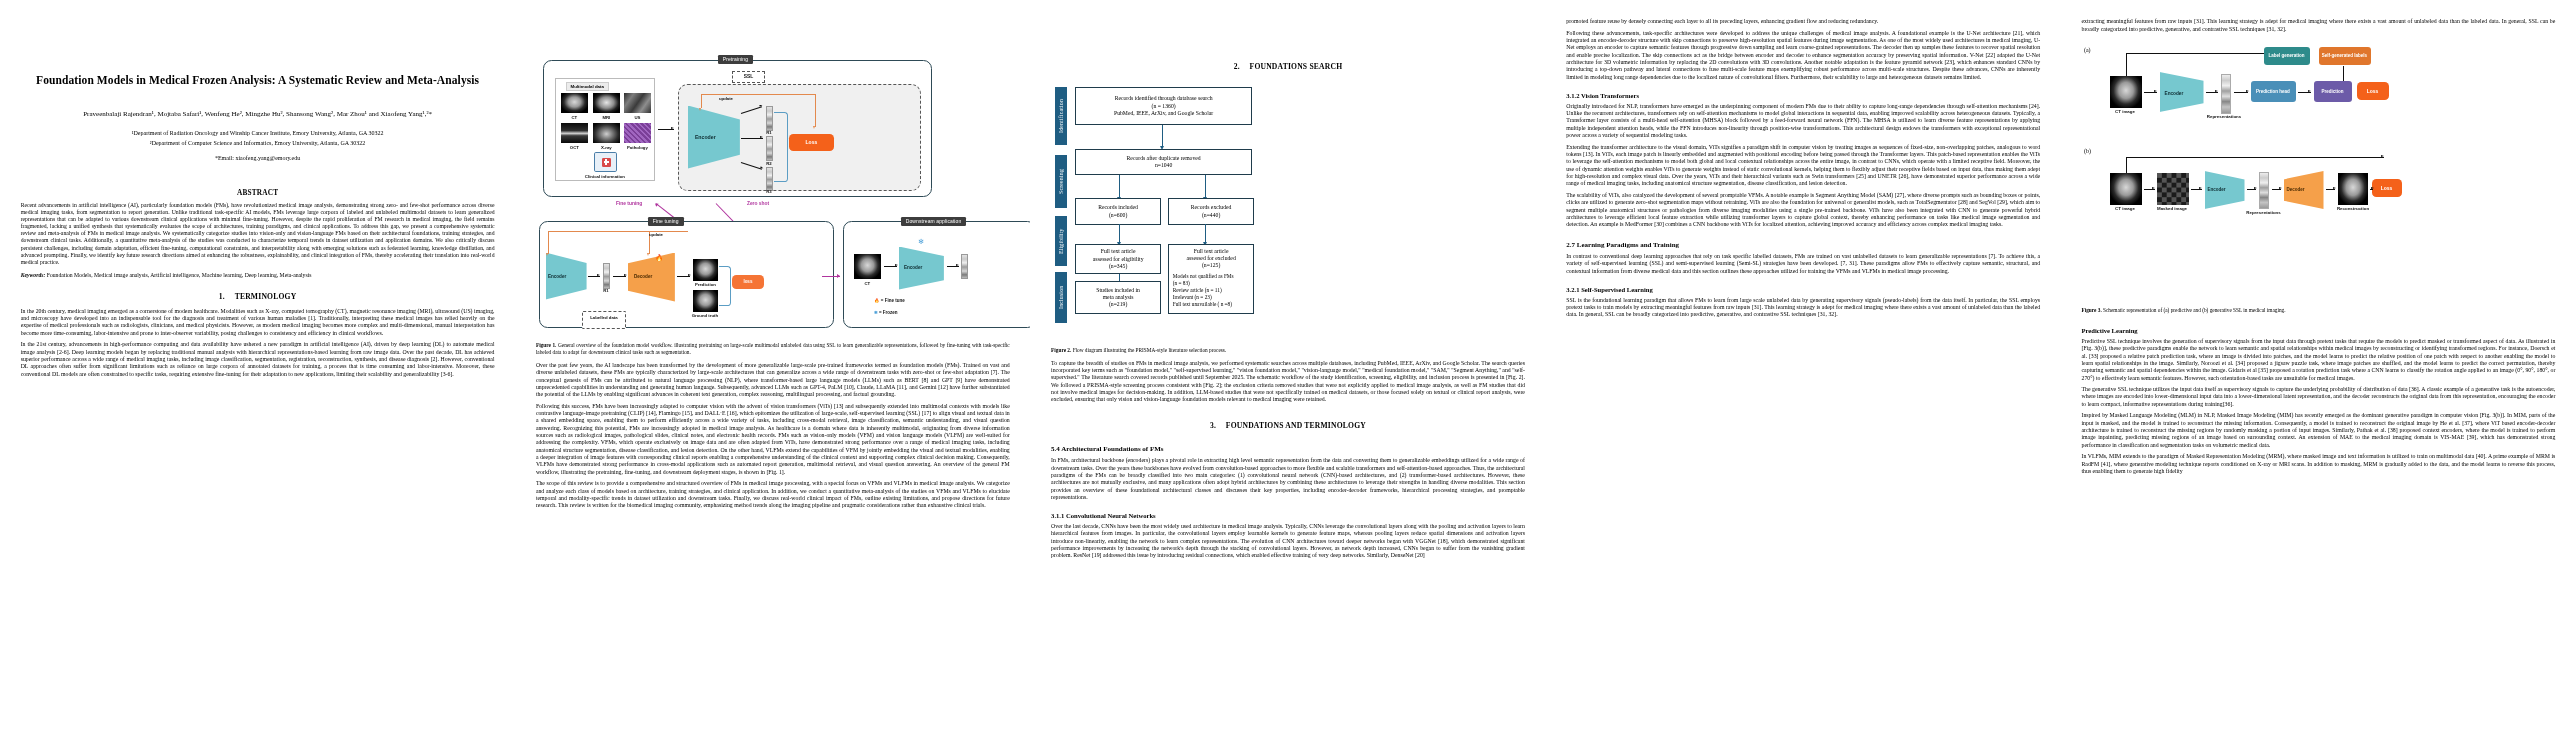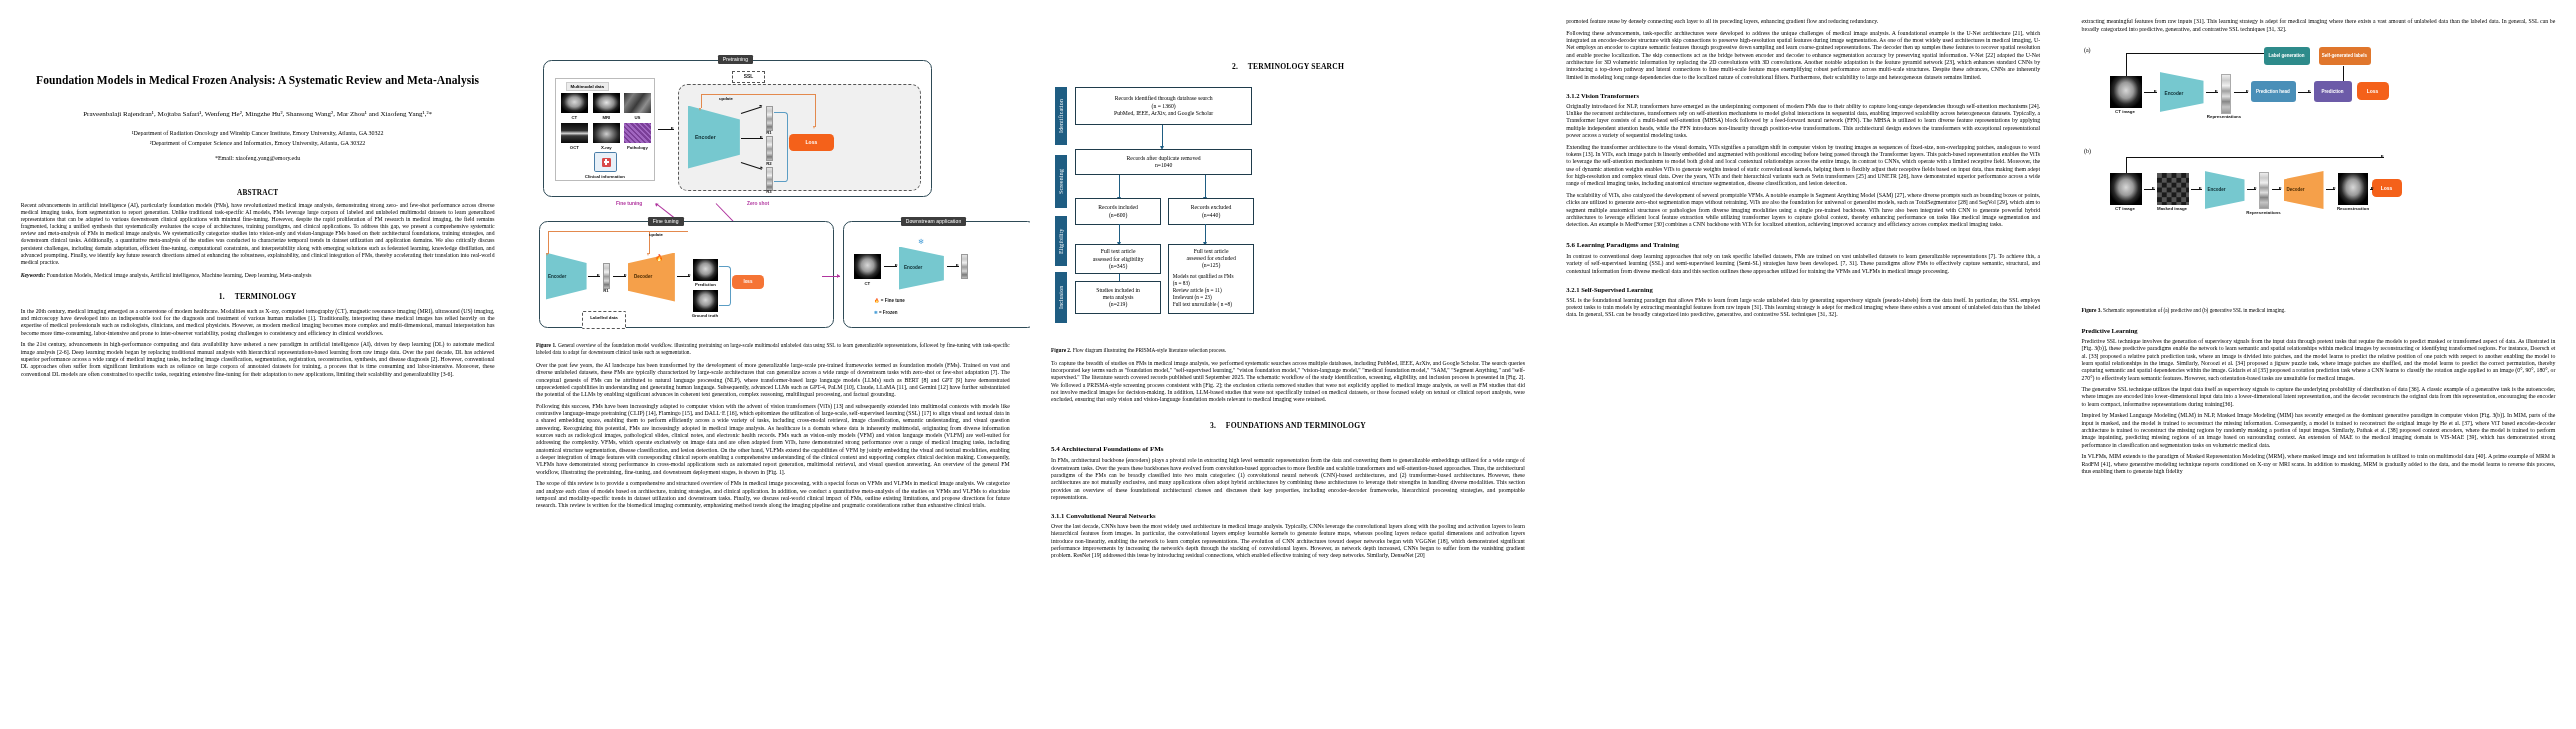--- a/index.html
+++ b/index.html
@@ -356,21 +356,21 @@
     </div>
 
     <p class="body">Over the past few years, the AI landscape has been transformed by the development of more generalizable large-scale pre-trained frameworks termed as foundation models (FMs). Trained on vast and diverse unlabeled datasets, these FMs are typically characterized by large-scale architectures that can generalize across a wide range of downstream tasks with zero-shot or few-shot adaptation [7]. The conceptual genesis of FMs can be attributed to natural language processing (NLP), where transformer-based large language models (LLMs) such as BERT [8] and GPT [9] have demonstrated unprecedented capabilities in understanding and generating human language. Subsequently, advanced LLMs such as GPT-4, PaLM [10], Claude, LLaMA [11], and Gemini [12] have further substantiated the potential of the LLMs by enabling significant advances in coherent text generation, complex reasoning, multilingual processing, and factual grounding.</p>
     <p class="body">Following this success, FMs have been increasingly adapted to computer vision with the advent of vision transformers (ViTs) [13] and subsequently extended into multimodal contexts with models like contrastive language-image pretraining (CLIP) [14], Flamingo [15], and DALL·E [16], which epitomizes the utilization of large-scale, self-supervised learning (SSL) [17] to align visual and textual data in a shared embedding space, enabling them to perform efficiently across a wide variety of tasks, including cross-modal retrieval, image classification, semantic understanding, and visual question answering. Recognizing this potential, FMs are increasingly adopted in medical image analysis. As healthcare is a domain where data is inherently multimodal, originating from diverse information sources such as radiological images, pathological slides, clinical notes, and electronic health records. FMs such as vision-only models (VFM) and vision language models (VLFM) are well-suited for addressing the complexity. VFMs, which operate exclusively on image data and are often adapted from ViTs, have demonstrated strong performance over a range of medical imaging tasks, including anatomical structure segmentation, disease classification, and lesion detection. On the other hand, VLFMs extend the capabilities of VFM by jointly embedding the visual and textual modalities, enabling a deeper integration of image features with corresponding clinical reports enabling a comprehensive understanding of the clinical context and supporting complex clinical decision making. Consequently, VLFMs have demonstrated strong performance in cross-modal applications such as automated report generation, multimodal retrieval, and visual question answering. An overview of the general FM workflow, illustrating the pretraining, fine-tuning, and downstream deployment stages, is shown in [Fig. 1].</p>
     <p class="body">The scope of this review is to provide a comprehensive and structured overview of FMs in medical image processing, with a special focus on VFMs and VLFMs in medical image analysis. We categorize and analyze each class of models based on architecture, training strategies, and clinical application. In addition, we conduct a quantitative meta-analysis of the studies on VFMs and VLFMs to elucidate temporal and modality-specific trends in dataset utilization and downstream tasks. Finally, we discuss real-world clinical impact of FMs, outline existing limitations, and propose directions for future research. This review is written for the biomedical imaging community, emphasizing method trends along the imaging pipeline and pragmatic considerations rather than exhaustive clinical trials.</p>
   </div>
 
   <div class="col">
 
     <div class="h1" style="margin-top:45px;">
-      <span class="num">2.</span><span>TERMINOLOGY SEARCH</span>
+      <span class="num">2.</span><span>FOUNDATIONS SEARCH</span>
     </div>
 
     <div class="prisma">
 
       <div class="pstage" style="left:3.6px;top:6px;width:12px;height:58px;">Identification</div>
       <div class="pstage" style="left:3.6px;top:74px;width:12px;height:53px;">Screening</div>
       <div class="pstage" style="left:3.6px;top:135px;width:12px;height:50px;">Eligibility</div>
       <div class="pstage" style="left:3.6px;top:191px;width:12px;height:51px;">Inclusion</div>
 
       <div class="pbox" style="left:24px;top:6px;width:177px;height:38px;">
@@ -445,21 +445,21 @@
   <div class="col">
     <p class="body" style="margin-top:1.2px;">promoted feature reuse by densely connecting each layer to all its preceding layers, enhancing gradient flow and reducing redundancy.</p>
 
     <p class="body">Following these advancements, task-specific architectures were developed to address the unique challenges of medical image analysis. A foundational example is the U-Net architecture [21], which integrated an encoder-decoder structure with skip connections to preserve high-resolution spatial features during image segmentation. As one of the most widely used architectures in medical imaging, U-Net employs an encoder to capture semantic features through progressive down sampling and learn coarse-grained representations. The decoder then up samples these features to recover spatial resolution and enable precise localization. The skip connections act as the bridge between encoder and decoder to enhance segmentation accuracy by preserving spatial information. V-Net [22] adapted the U-Net architecture for 3D volumetric information by replacing the 2D convolutions with 3D convolutions. Another notable adaptation is the feature pyramid network [23], which enhances standard CNNs by introducing a top-down pathway and lateral connections to fuse multi-scale feature maps exemplifying robust performance across multi-scale structures. Despite these advances, CNNs are inherently limited in modeling long range dependencies due to the localized nature of convolutional filters. Furthermore, their scalability to large and heterogeneous datasets remains limited.</p>
 
     <div class="h3">3.1.2 Vision Transformers</div>
     <p class="body">Originally introduced for NLP, transformers have emerged as the underpinning component of modern FMs due to their ability to capture long-range dependencies through self-attention mechanisms [24]. Unlike the recurrent architectures, transformers rely on self-attention mechanisms to model global interactions in sequential data, enabling improved scalability across heterogeneous datasets. Typically, a Transformer layer consists of a multi-head self-attention (MHSA) block followed by a feed-forward neural network (FFN). The MHSA is utilized to learn diverse feature representations by applying multiple independent attention heads, while the FFN introduces non-linearity through position-wise transformations. This architectural design endows the transformers with exceptional representational power across a variety of sequential modeling tasks.</p>
     <p class="body">Extending the transformer architecture to the visual domain, ViTs signifies a paradigm shift in computer vision by treating images as sequences of fixed-size, non-overlapping patches, analogous to word tokens [13]. In ViTs, each image patch is linearly embedded and augmented with positional encoding before being passed through the Transformer layers. This patch-based representation enables the ViTs to leverage the self-attention mechanisms to model both global and local contextual relationships across the entire image, in contrast to CNNs, which operate with a limited receptive field. Moreover, the use of dynamic attention weights enables ViTs to generate weights instead of static convolutional kernels, helping them to flexibly adjust their receptive fields based on input data, thus making them adept for high-resolution and complex visual data. Over the years, ViTs and their hierarchical variants such as Swin transformers [25] and UNETR [26], have demonstrated superior performance across a wide range of medical imaging tasks, including anatomical structure segmentation, disease classification, and lesion detection.</p>
     <p class="body">The scalability of ViTs, also catalyzed the development of several promptable VFMs. A notable example is Segment Anything Model (SAM) [27], where diverse prompts such as bounding boxes or points, clicks are utilized to generate zero-shot segmentation maps without retraining. ViTs are also the foundation for universal or generalist models, such as TotalSegmentator [28] and SegVol [29], which aim to segment multiple anatomical structures or pathologies from diverse imaging modalities using a single pre-trained backbone. ViTs have also been integrated with CNN to generate powerful hybrid architectures to leverage efficient local feature extraction while utilizing transformer layers to capture global context, thereby enhancing performance on tasks like medical image segmentation and detection. An example is MedFormer [30] combines a CNN backbone with ViTs for localized attention, achieving improved accuracy and efficiency across complex medical imaging tasks.</p>
 
-    <div class="h2">5.6 Learning Paradigms and Training</div>
+    <div class="h2">2.7 Learning Paradigms and Training</div>
     <p class="body">In contrast to conventional deep learning approaches that rely on task specific labelled datasets, FMs are trained on vast unlabelled datasets to learn generalizable representations [7]. To achieve this, a variety of self-supervised learning (SSL) and semi-supervised learning (Semi-SL) strategies have been developed. [7, 31]. These paradigms allow FMs to effectively capture semantic, structural, and contextual information from diverse medical data and this section outlines these approaches utilized for training the VFMs and VLFMs in medical image processing.</p>
 
     <div class="h3">3.2.1 Self-Supervised Learning</div>
     <p class="body">SSL is the foundational learning paradigm that allows FMs to learn from large scale unlabeled data by generating supervisory signals (pseudo-labels) from the data itself. In particular, the SSL employs pretext tasks to train models by extracting meaningful features from raw inputs [31]. This learning strategy is adept for medical imaging where there exists a vast amount of unlabeled data than the labeled data. In general, SSL can be broadly categorized into predictive, generative, and contrastive SSL techniques [31, 32].</p>
   </div>
 
   <div class="col">
     <p class="body" style="margin-top:1.2px;">extracting meaningful features from raw inputs [31]. This learning strategy is adept for medical imaging where there exists a vast amount of unlabeled data than the labeled data. In general, SSL can be broadly categorized into predictive, generative, and contrastive SSL techniques [31, 32].</p>
 
     <div class="fig3">

